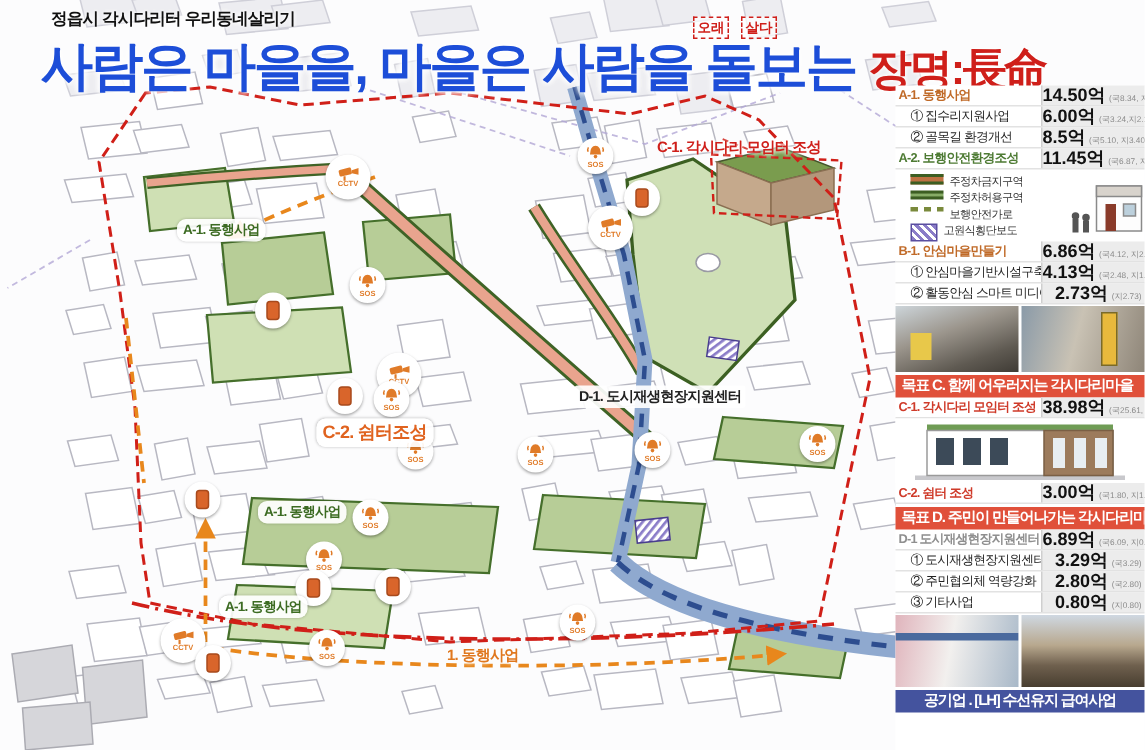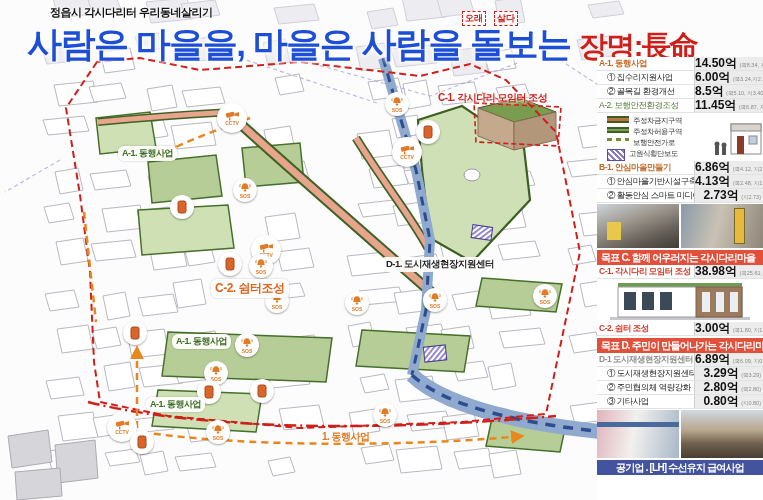--- a/index.html
+++ b/index.html
@@ -3,39 +3,39 @@
 <meta charset="utf-8">
 <style>
   html,body{margin:0;padding:0;}
   body{width:763px;height:500px;overflow:hidden;background:#fff;
        font-family:"Liberation Sans",sans-serif;position:relative;}
   #stage{position:absolute;inset:0;width:763px;height:500px;}
   svg.map{position:absolute;left:0;top:0;}
 
   
   .small-title{position:absolute;left:34px;top:5px;font-size:11px;font-weight:bold;
-    color:#111;letter-spacing:-0.5px;text-shadow:0 0 3px #fff,0 0 3px #fff;z-index:30;margin-left:16px;}
+    color:#111;letter-spacing:-0.5px;text-shadow:0 0 3px #fff,0 0 3px #fff;z-index:30;}
   .main-title{position:absolute;left:27px;top:21px;white-space:nowrap;z-index:30;
     text-shadow:0 0 4px #fff,0 0 4px #fff,0 0 6px #fff;letter-spacing:-1.5px;}
   .main-title .blue{font-size:35px;font-weight:bold;color:#1d4ed8;}
   .main-title .red{font-size:29px;font-weight:bold;color:#cf1f1a;}
   .tag{position:absolute;top:11px;z-index:31;font-size:9px;font-weight:bold;color:#cf1f1a;
     border:1px dashed #cf1f1a;padding:0 2px;background:rgba(255,255,255,.7);}
   #tag-orae{left:462px;} #tag-salda{left:494px;}
 
   
   .maplabel{position:absolute;z-index:20;font-weight:bold;white-space:nowrap;letter-spacing:-0.5px;}
   .pill-green{font-size:9px;color:#3c6b22;background:rgba(255,255,255,.92);
     border-radius:6px;padding:1px 4px;box-shadow:0 0 2px rgba(0,0,0,.25);}
   .pill-orange{font-size:12px;color:#e0631f;background:rgba(255,255,255,.92);
     border-radius:6px;padding:1px 4px;box-shadow:0 0 2px rgba(0,0,0,.25);}
   .pill-black{font-size:9.5px;color:#222;background:rgba(255,255,255,.92);
     border-radius:2px;padding:1px 3px;}
   .red{font-size:10px;color:#cf1f1a;text-shadow:0 0 3px #fff,0 0 3px #fff;}
-  .orange{font-size:10px;color:#e0781f;text-shadow:0 0 3px #fff,0 0 3px #fff;margin-left:24px;}
+  .orange{font-size:10px;color:#e0781f;text-shadow:0 0 3px #fff,0 0 3px #fff;}
 
   
   .marker{position:absolute;z-index:15;background:#fff;border-radius:50%;
     box-shadow:0 1px 2px rgba(0,0,0,.35);display:flex;flex-direction:column;
     align-items:center;justify-content:center;}
   .marker .cap{font-size:5px;font-weight:bold;color:#e07b28;line-height:5px;letter-spacing:0;}
   .marker.cctv{width:30px;height:30px;}
   .marker.sos{width:24px;height:24px;}
   .marker.door{width:24px;height:24px;}
 
@@ -44,21 +44,21 @@
     background:#fff;z-index:40;font-size:8.5px;color:#222;}
   .sec-h{height:15px;line-height:15px;color:#fff;font-weight:bold;font-size:10px;
     padding-left:4px;letter-spacing:-0.8px;margin-top:2px;white-space:nowrap;overflow:hidden;}
   .h-a{background:#e8821e;}
   .h-r{background:#e0503a;}
   .h-lh{background:#44539e;text-align:center;padding-left:0;}
   .row{display:flex;height:13px;line-height:13px;border-bottom:1px solid #e2e2e2;}
   .rl{flex:1;white-space:nowrap;overflow:hidden;letter-spacing:-0.5px;padding-left:2px;}
   .rl.ind{padding-left:10px;}
   .lbl-orange{color:#c06a28;font-weight:bold;}
-  .lbl-green{color:#4e7b34;font-weight:normal;}
+  .lbl-green{color:#4e7b34;font-weight:bold;}
   .lbl-red{color:#cf3b2a;font-weight:bold;}
   .lbl-gray{color:#8f8f8f;font-weight:bold;}
   .rv{width:66px;background:#ececec;text-align:right;padding-right:2px;
     border-left:1px solid #cfcfcf;white-space:nowrap;overflow:hidden;}
   .rv b{font-size:12px;color:#111;}
   .rv i{font-style:normal;font-size:5.5px;color:#8a8a8a;}
   .legend-house{display:flex;height:46px;align-items:center;margin:2px 0 0 10px;}
   .legend{flex:1;}
   .li{display:flex;align-items:flex-start;height:11px;}
   .li .lab{font-size:7.5px;letter-spacing:-0.5px;color:#333;margin-left:4px;}

